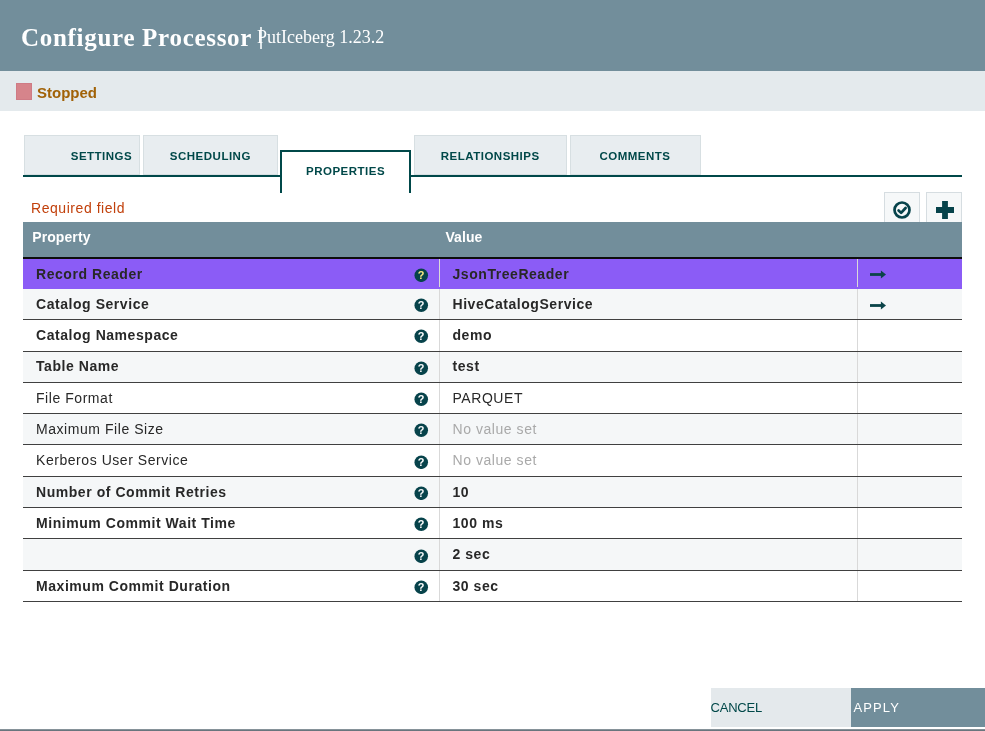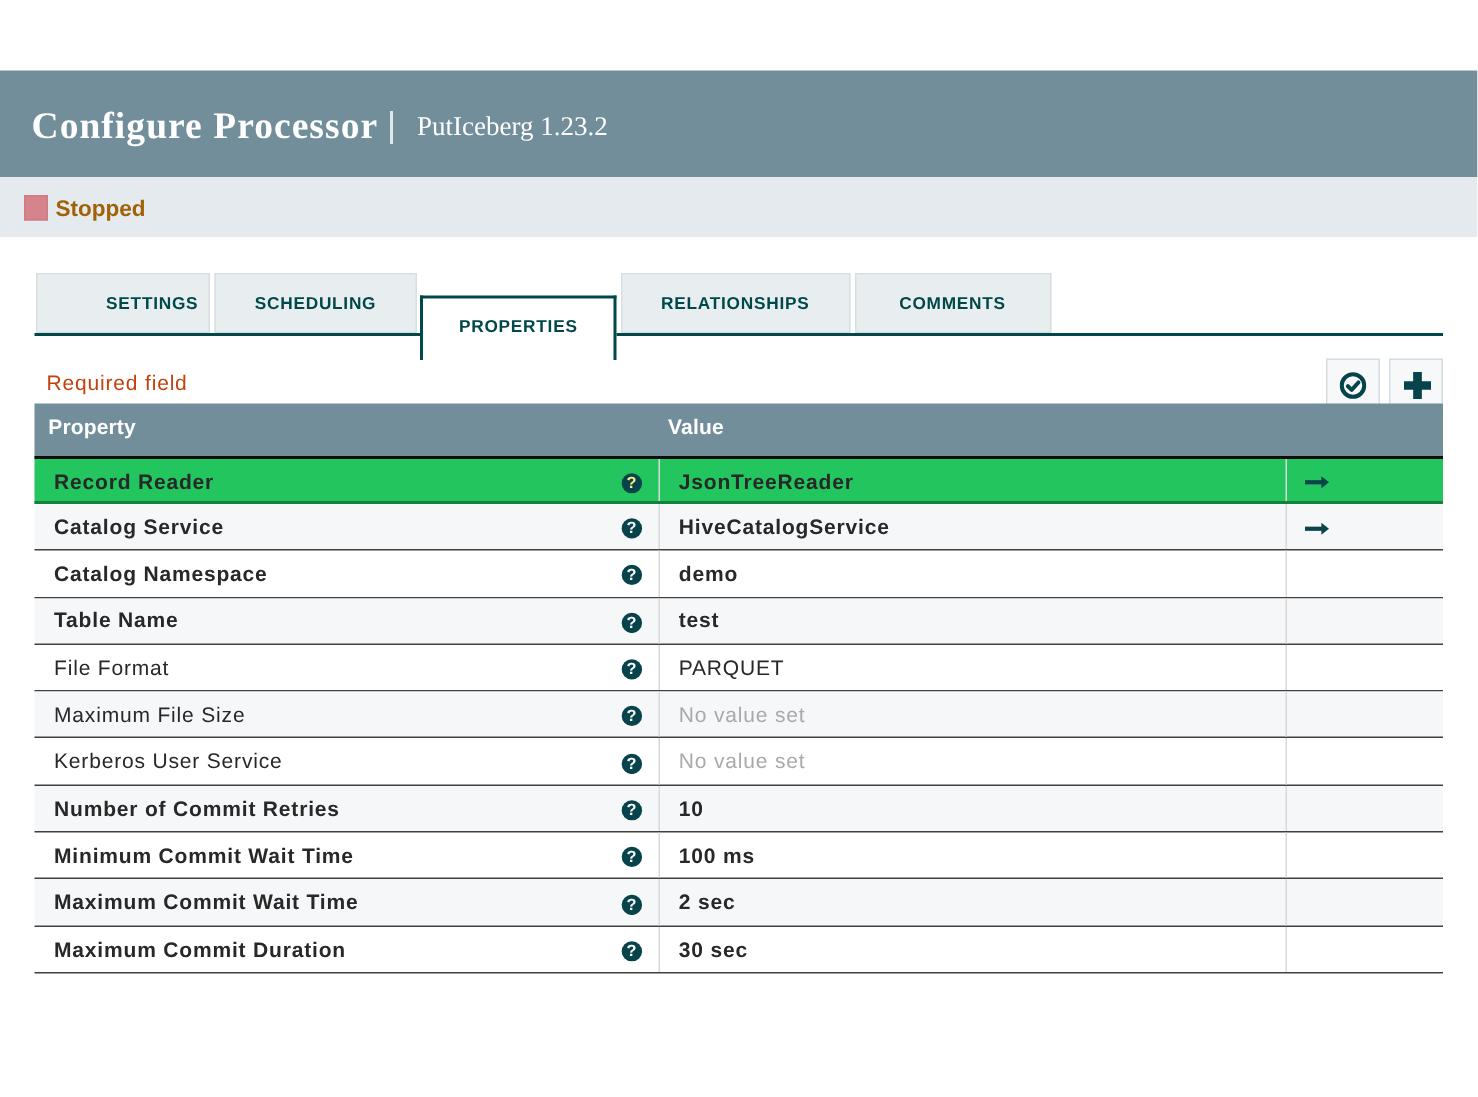--- a/index.html
+++ b/index.html
@@ -1,25 +1,25 @@
 <!DOCTYPE html>
 <html><head>
 <meta charset="utf-8">
 <style>
   * { margin:0; padding:0; box-sizing:border-box; }
   html,body { width:985px; height:731px; overflow:hidden; background:#fff; }
   body { font-family:"Liberation Sans", sans-serif; position:relative; }
-  #root { position:absolute; left:0; top:0; width:985px; height:525px; background:#fff;margin-top:47px; }
+  #root { position:absolute; left:0; top:0; width:985px; height:525px; background:#fff; }
 
   
   .hdr { position:absolute; left:0; top:0; width:985px; height:71px; background:#728e9b; }
   .hdr h1 { position:absolute; left:21px; top:24px; font-family:"Liberation Serif", serif;
             font-size:25px; font-weight:bold; color:#fff; letter-spacing:0.7px; }
   .hdr .sep { position:absolute; left:260px; top:27px; width:1.5px; height:21.5px; background:#dfe7ea; }
-  .hdr .sub { position:absolute; left:278px; top:27px; font-family:"Liberation Serif", serif;
+  .hdr .sub { position:absolute; left:257px; top:27px; font-family:"Liberation Serif", serif;
               font-size:18px; color:#fff; letter-spacing:0px; }
 
   
   .status { position:absolute; left:0; top:71px; width:985px; height:40px; background:#e4eaed; }
   .status .sq { position:absolute; left:15.6px; top:12.3px; width:16.4px; height:16.4px; background:#d6848b; border:1px solid #cf7b85; box-sizing:border-box; }
   .status .txt { position:absolute; left:37px; top:13px; font-size:15px; font-weight:bold; color:#a16207; }
 
   
   .tabline { position:absolute; left:23px; top:175px; width:939px; height:2px; background:#004849; }
   .tab { position:absolute; top:135px; height:40px; background:#e8edf0; border:1px solid #d7dfe2;
@@ -32,21 +32,21 @@
   .reqfield { position:absolute; left:31px; top:199.5px; font-size:14px; font-weight:normal; color:#c2410c; letter-spacing:0.55px; }
   .topbtn { position:absolute; top:192px; width:36px; height:34px; background:#f6f8f9; border:1px solid #d6dde1; }
 
   
   .tbl { position:absolute; left:23px; top:222px; width:939px;text-decoration:underline; }
   .thead { position:relative; height:35px; background:#728e9b; color:#fff; font-weight:bold; font-size:14px; }
   .thead .c1 { position:absolute; left:9.2px; top:6.6px; letter-spacing:0.1px; }
   .thead .c2 { position:absolute; left:422.4px; top:6.6px; letter-spacing:0.1px; }
   .row { position:relative; height:31.3px; border-bottom:1px solid #404040; font-size:14px; color:#282828; letter-spacing:0.55px; }
   .row.alt { background:#f5f7f8; }
-  .row.sel { height:32px; background:#22c55e; border-top:2px solid #0d0d0d; border-bottom:2px solid #15803d; }
+  .row.sel { height:32px; background:#8b5cf6; border-top:2px solid #0d0d0d; border-bottom:2px solid #8b5cf6; }
   .row .name { position:absolute; left:13px; top:6.9px; }
   .row.sel .name, .row.sel .val { top:6.7px; }
   .row .q { position:absolute; left:391px; top:9.2px; width:14.5px; height:14.5px; }
   .row.sel .q { top:8.6px; }
   .row .val { position:absolute; left:429.5px; top:6.9px; }
   .row .v1 { position:absolute; left:415.5px; top:0; bottom:0; width:1px; background:#d9d9d9; }
   .row .v2 { position:absolute; left:833.5px; top:0; bottom:0; width:1px; background:#d9d9d9; }
   .b { font-weight:bold; }
   .unset { color:#a9a9a9; }
   .arrow { position:absolute; left:847.2px; top:11px; }
@@ -191,21 +191,20 @@
       <span class="name b">Minimum Commit Wait Time</span>
       <svg class="q" viewBox="0 0 16 16">
           <circle cx="8" cy="8" r="7.5" fill="#07434b"></circle>
           <text x="8" y="11.6" font-size="12" font-weight="bold" fill="#fff" text-anchor="middle" font-family="Liberation Sans">?</text>
         </svg>
       <span class="val b">100 ms</span>
       <div class="v1"></div>
         <div class="v2"></div>
     </div>
     <div class="row alt">
-      <span class="name b">Maximum Commit Wait Time</span>
       <svg class="q" viewBox="0 0 16 16">
           <circle cx="8" cy="8" r="7.5" fill="#07434b"></circle>
           <text x="8" y="11.6" font-size="12" font-weight="bold" fill="#f6f8f9" text-anchor="middle" font-family="Liberation Sans">?</text>
         </svg>
       <span class="val b">2 sec</span>
       <div class="v1"></div>
         <div class="v2"></div>
     </div>
     <div class="row">
       <span class="name b">Maximum Commit Duration</span>

